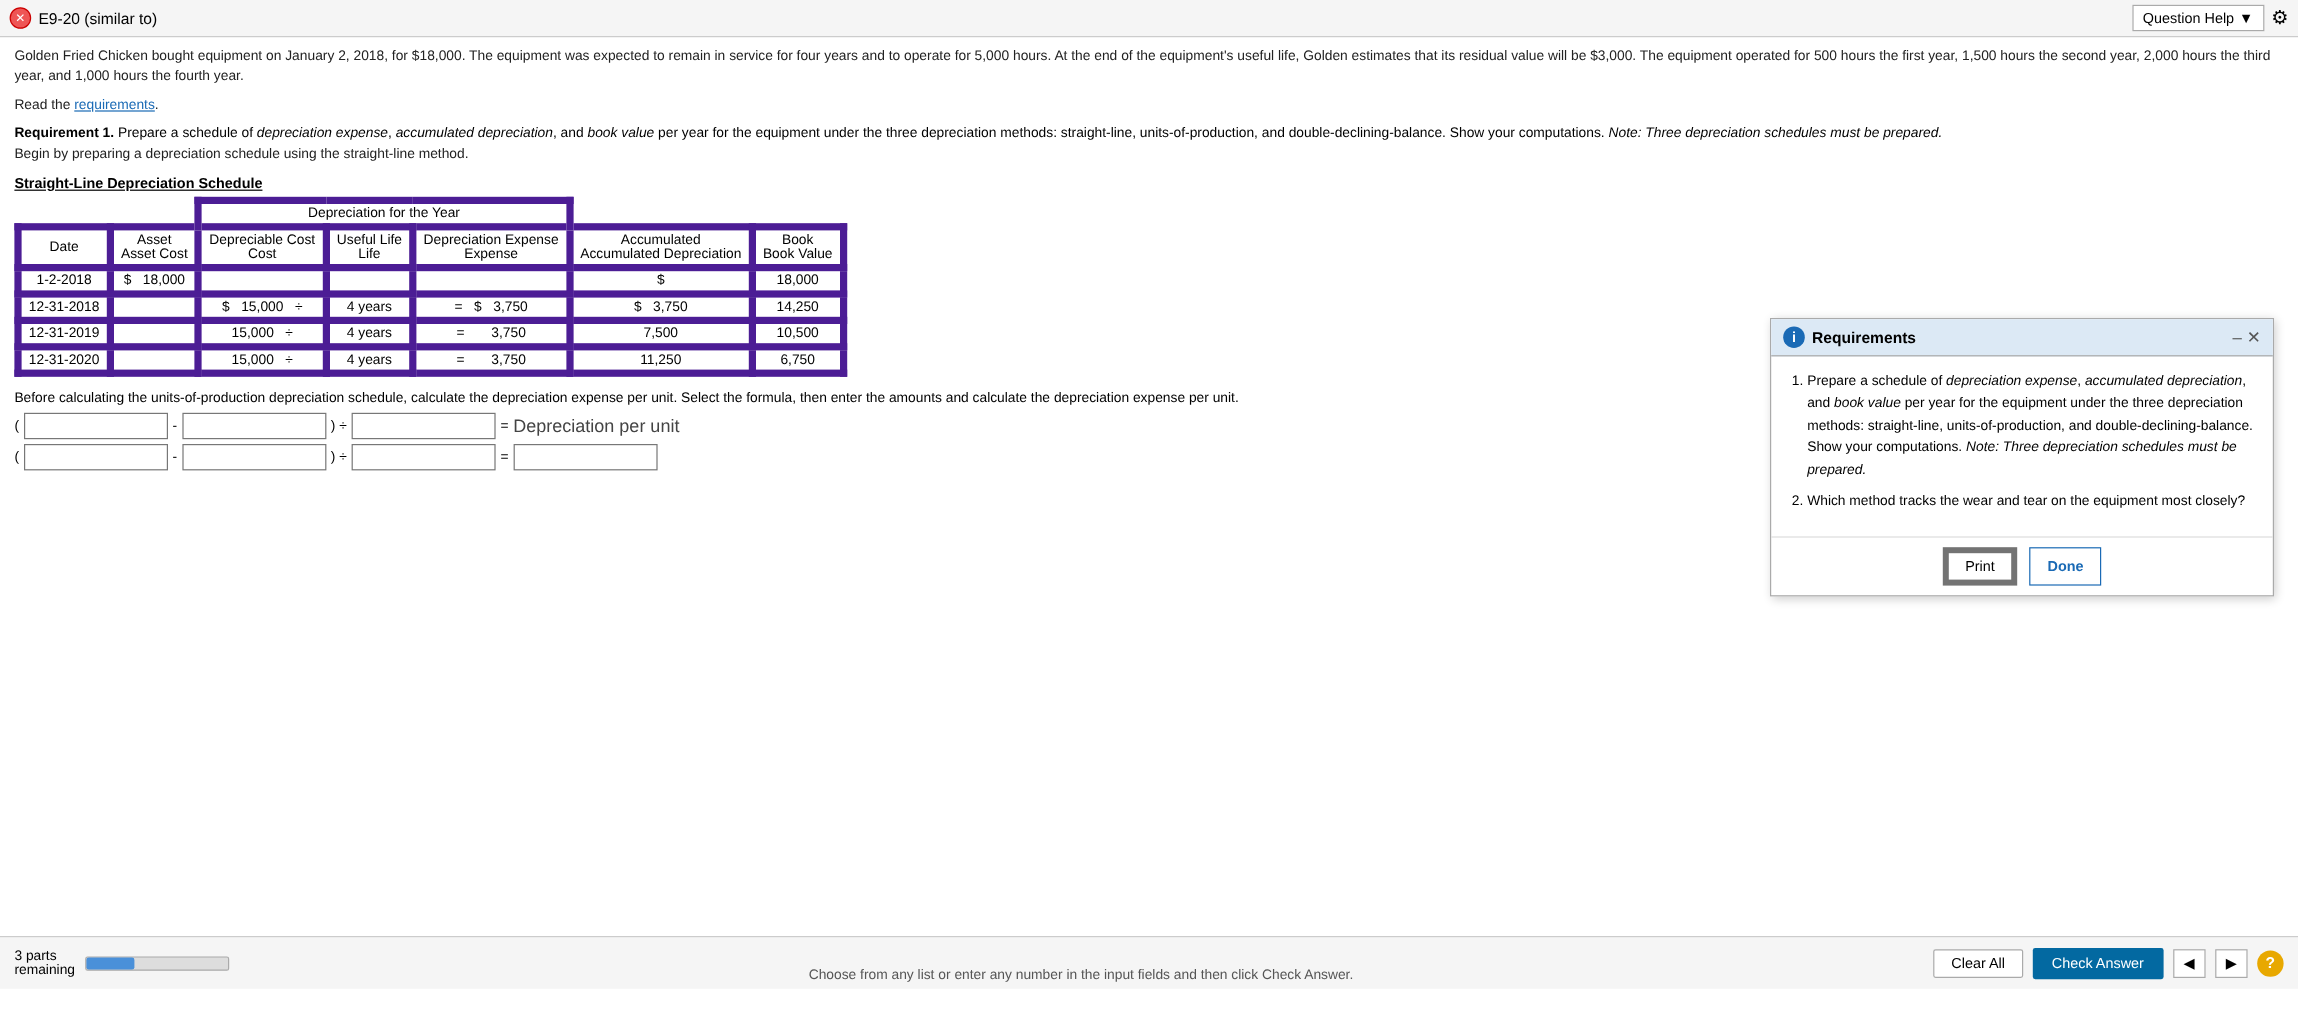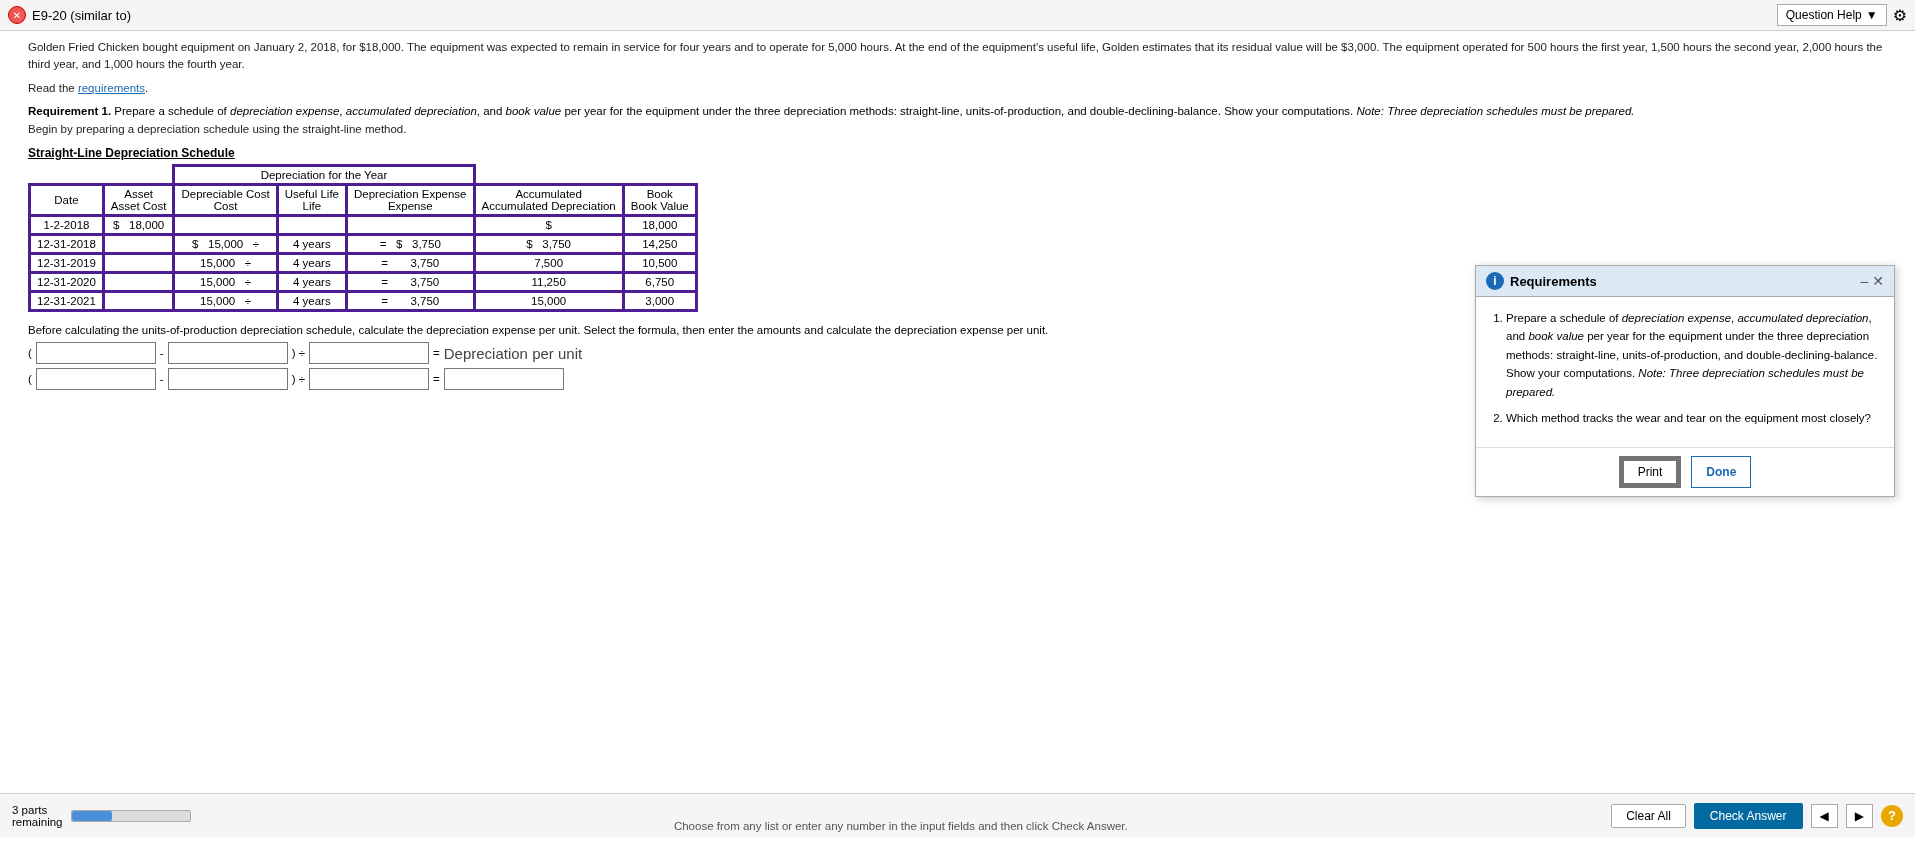--- a/index.html
+++ b/index.html
@@ -11,48 +11,48 @@
       border-bottom: 1px solid #ccc; padding: 4px 8px; background: #f5f5f5;
     }
     #header-left { display: flex; align-items: center; gap: 6px; }
     .close-btn { width: 18px; height: 18px; border-radius: 50%; background: #e55; display: flex; align-items: center; justify-content: center; color: #fff; font-size: 10px; cursor: pointer; border: 1px solid #c00; }
     #title { font-size: 13px; font-weight: normal; }
     #header-right { display: flex; align-items: center; gap: 6px; margin-left: 16px; }
     .question-help-btn { border: 1px solid #aaa; background: #fff; padding: 3px 8px; font-size: 12px; cursor: pointer; display: flex; align-items: center; gap: 4px; }
     .gear-btn { background: none; border: none; cursor: pointer; font-size: 16px; }
 
     
-    #main { padding: 8px 28px; overflow-y: auto; height: calc(841px - 42px - 44px); }
+    #main { padding: 8px 12px; overflow-y: auto; height: calc(841px - 42px - 44px); }
 
     .problem-text { font-size: 11.5px; line-height: 1.5; margin-bottom: 6px; color: #222; }
     .requirements-link { color: #1a6ab5; text-decoration: underline; cursor: pointer; }
 
     .requirement-title { font-size: 11.5px; margin: 8px 0 4px 0; }
     .requirement-title strong { font-weight: bold; }
 
     .schedule-title { font-size: 12px; font-weight: bold; margin: 8px 0 4px 0; text-decoration: underline; }
 
     
     .dep-table { border-collapse: collapse; font-size: 11.5px; margin-bottom: 12px; }
-    .dep-table th, .dep-table td { border: 3px solid #4c1d95; padding: 2px 6px; text-align: center; }
+    .dep-table th, .dep-table td { border: 6px solid #4c1d95; padding: 2px 6px; text-align: center; }
     .dep-table th { background: #fff; font-weight: normal; }
     .dep-table .no-border { border: none; }
     .align-left { text-align: left; }
     .align-right { text-align: right; margin-left: 36px; }
 
     
     .formula-section { margin: 8px 0; }
     .formula-text { font-size: 11.5px; margin-bottom: 6px; }
     .formula-row { display: flex; align-items: center; gap: 4px; margin-bottom: 4px; font-size: 11.5px; }
     .formula-input { border: 1px solid #777; padding: 2px 4px; width: 120px; height: 22px; font-size: 11px; }
     .formula-label { font-size: 15px; color: #444; }
 
     
     #footer {
-      position: absolute; bottom: 4px; left: 0; right: 0;
+      position: absolute; bottom: 17px; left: 0; right: 0;
       border-top: 1px solid #ccc; background: #f5f5f5;
       padding: 6px 12px; display: flex; align-items: center; justify-content: space-between;
       height: 44px;
     }
     .footer-left { display: flex; align-items: center; gap: 8px; }
     .parts-text { font-size: 11.5px; }
     .progress-bar-outer { width: 120px; height: 12px; background: #ddd; border: 1px solid #aaa; border-radius: 2px; }
     .progress-bar-inner { width: 40px; height: 100%; background: #4a90d9; border-radius: 2px; }
     .footer-center { flex: 1; text-align: center; font-size: 11.5px; color: #555; margin-top: 20px; }
     .footer-right { display: flex; align-items: center; gap: 8px; }
@@ -196,29 +196,20 @@
       <tr>
         <td class="align-left">12-31-2020</td>
         <td></td>
         <td class="align-right">15,000 &nbsp; ÷</td>
         <td>4 years</td>
         <td>= &nbsp; &nbsp; &nbsp; 3,750</td>
         <td class="align-right">11,250</td>
         <td class="align-right">6,750</td>
       </tr>
 
-      <tr>
-        <td class="align-left">12-31-2021</td>
-        <td></td>
-        <td class="align-right">15,000 &nbsp; ÷</td>
-        <td>4 years</td>
-        <td>= &nbsp; &nbsp; &nbsp; 3,750</td>
-        <td class="align-right">15,000</td>
-        <td class="align-right">3,000</td>
-      </tr>
     </tbody>
   </table>
 
   <div class="formula-section">
     <p class="formula-text">Before calculating the units-of-production depreciation schedule, calculate the depreciation expense per unit. Select the formula, then enter the amounts and calculate the depreciation expense per unit.</p>
     <div class="formula-row">
       <span>(</span>
       <input class="formula-input" type="text" style="">
       <span>-</span>
       <input class="formula-input" type="text" style="">

